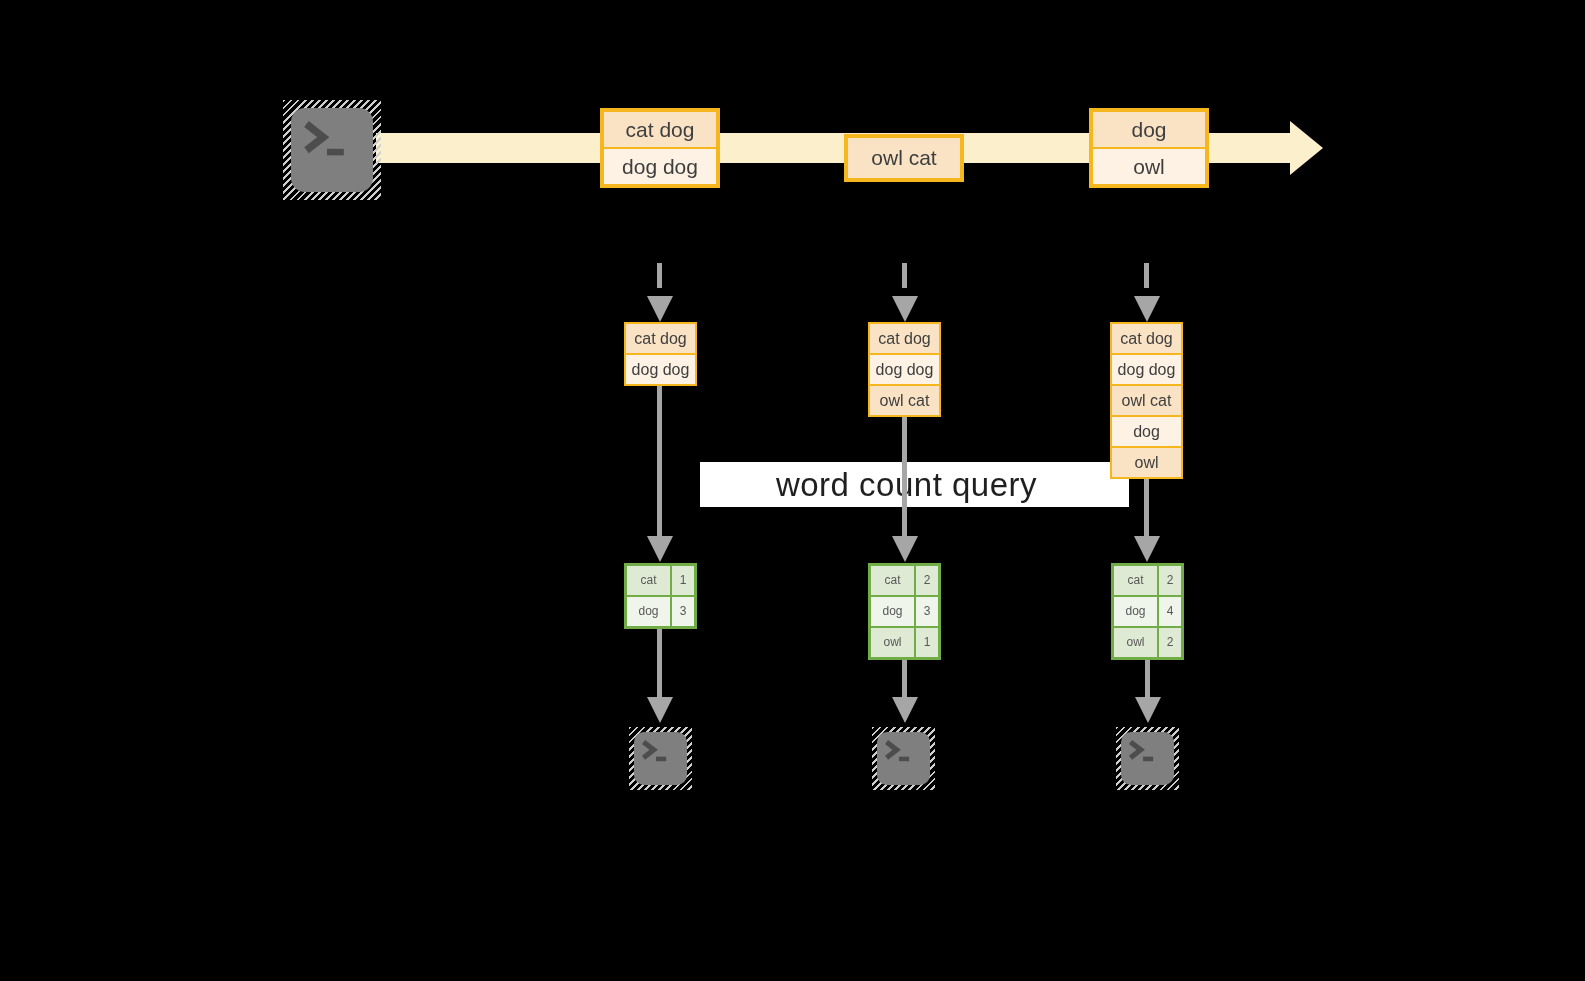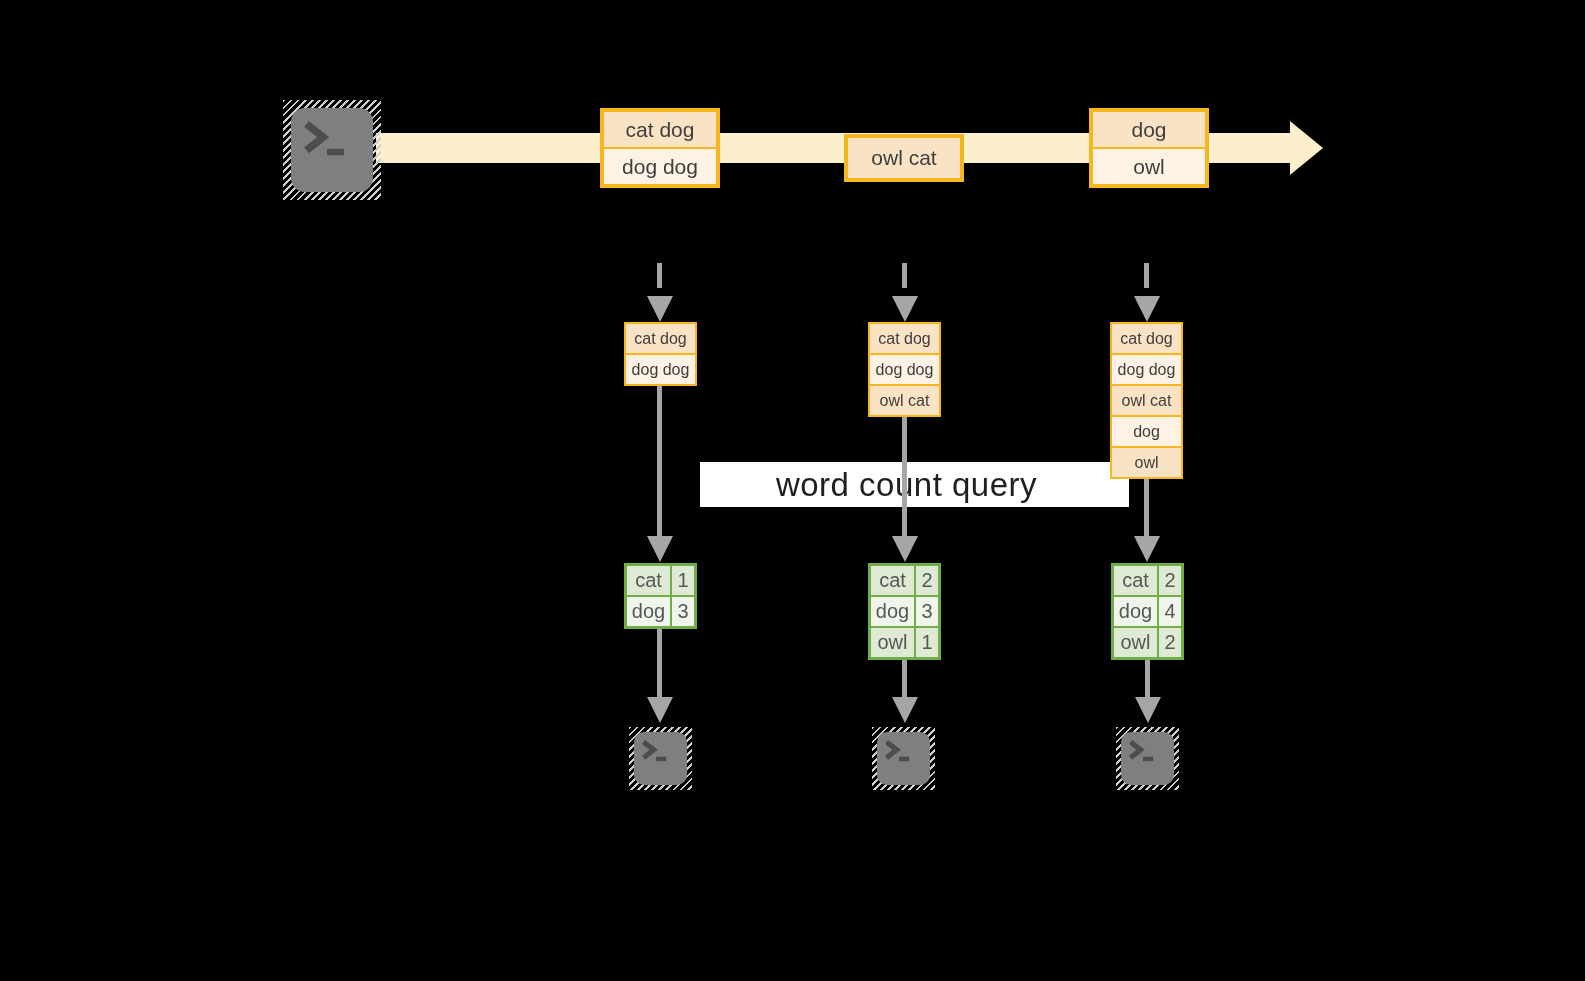--- a/index.html
+++ b/index.html
@@ -25,21 +25,21 @@
   .cell{text-align:center;color:var(--box-text);border-bottom:2px solid var(--gold-border);overflow:hidden;white-space:nowrap;}
   .cell:last-child{border-bottom:none;}
   .cell.a{background:var(--cell-peach);} .cell.b{background:var(--cell-cream);}
   .big .cell{height:35px;line-height:35px;font-size:21px;}
   .single .cell{height:40px;line-height:40px;font-size:21px;}
   .stack{border-width:2px;}
   .stack .cell{height:29px;line-height:29px;font-size:16px;}
 
   
   .gtable{border:3px solid var(--green-border);box-sizing:border-box;z-index:2;background:var(--green-border);}
-  .grow{display:flex;height:29px;line-height:29px;font-size:20px;color:var(--table-text);
+  .grow{display:flex;height:29px;line-height:29px;font-size:12px;color:var(--table-text);
     border-bottom:2px solid var(--green-border);}
   .grow:last-child{border-bottom:none;}
   .grow .w{flex:1;text-align:center;border-right:2px solid var(--green-border);}
   .grow .c{width:22px;text-align:center;}
   .grow.a > div{background:var(--green-row-dark);} .grow.b > div{background:var(--green-row-light);}
 
   
   .shaft,.dash{width:5px;background:var(--arrow-gray);z-index:3;}
   .head{width:0;height:0;border-left:13px solid transparent;border-right:13px solid transparent;
     border-top:26px solid var(--arrow-gray);z-index:3;}

